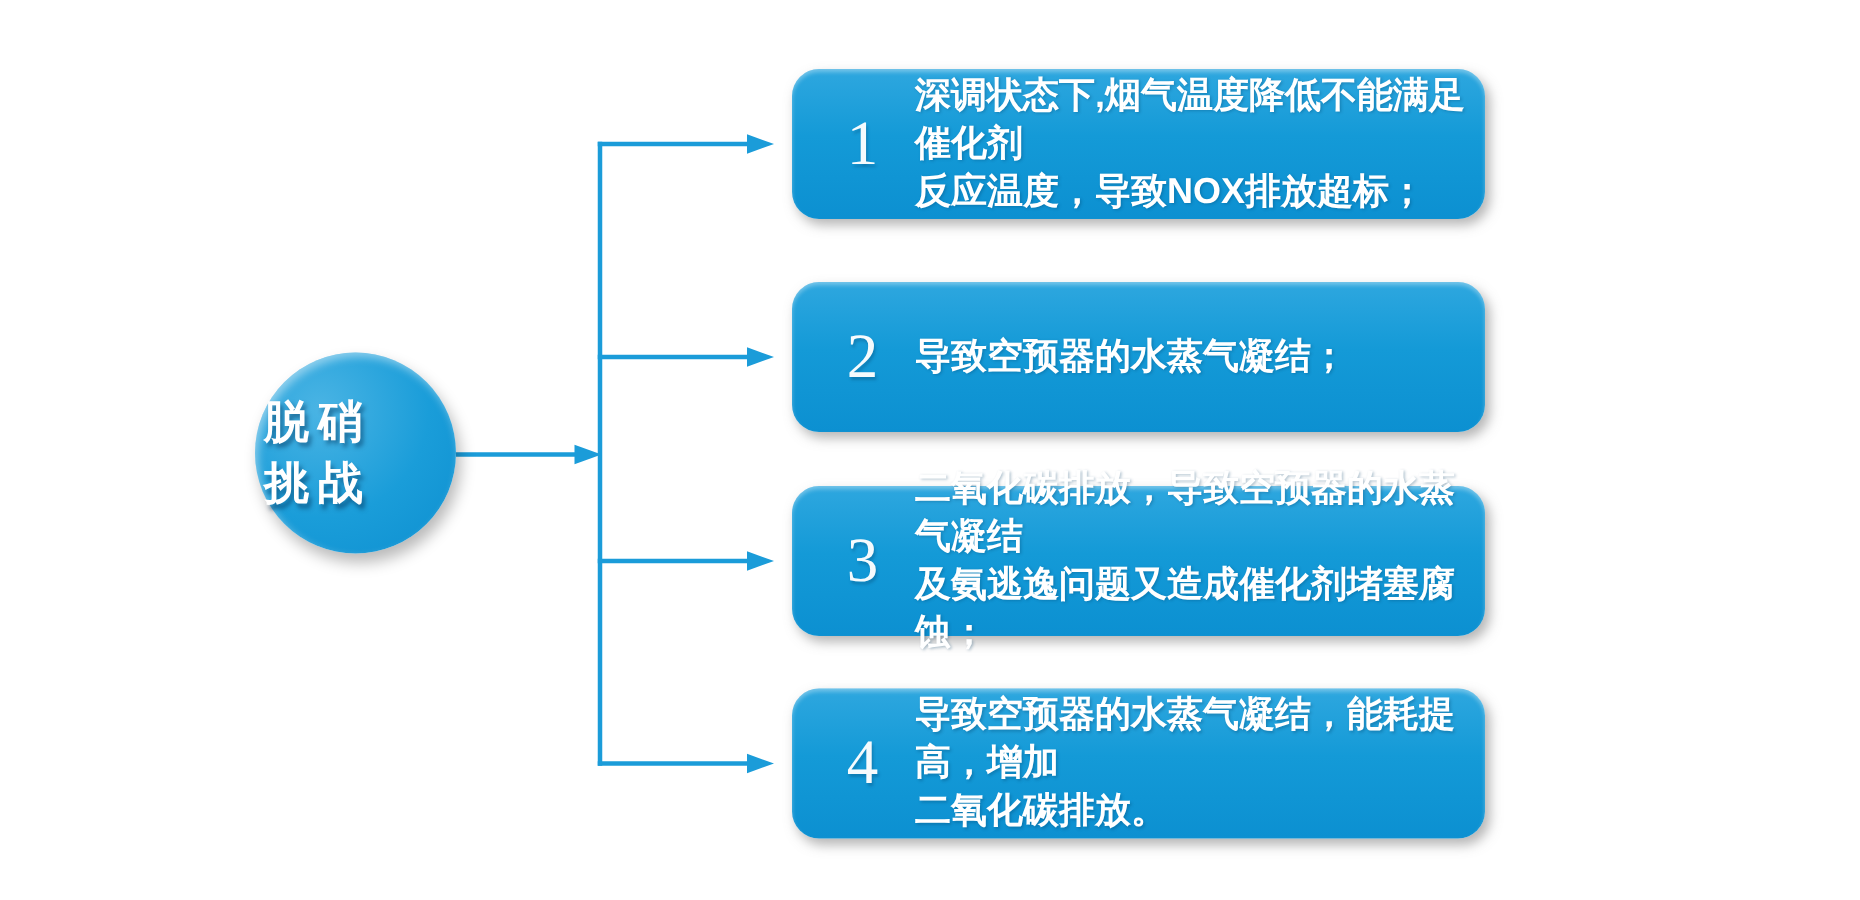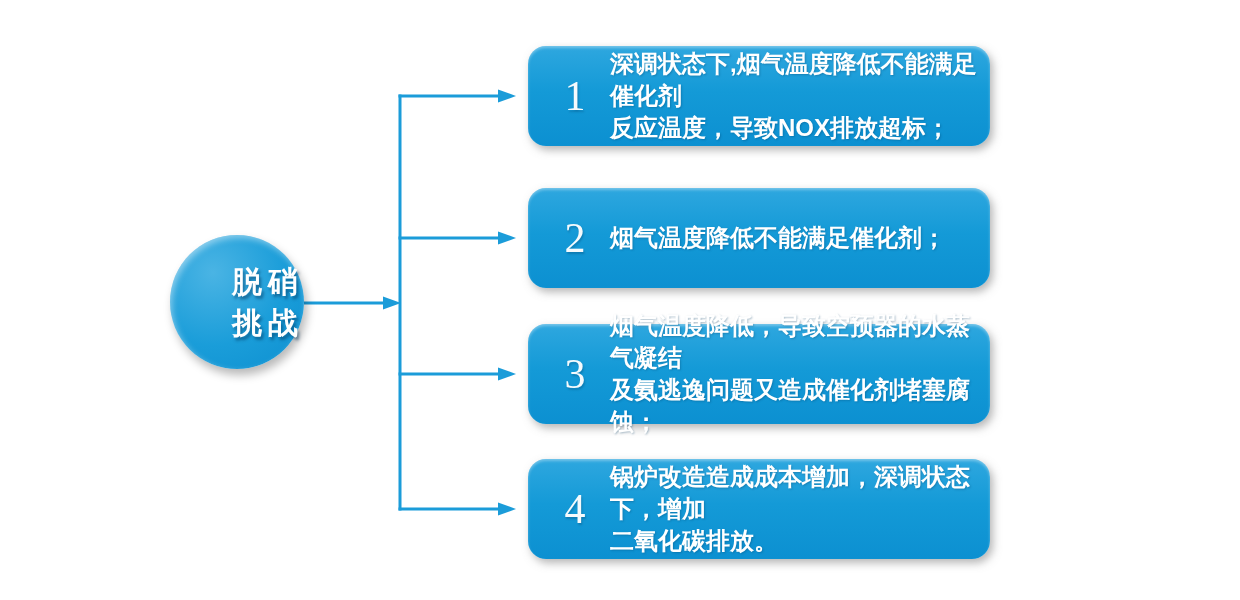--- a/index.html
+++ b/index.html
@@ -8,21 +8,21 @@
     font-family:"Liberation Sans","DejaVu Sans",sans-serif;overflow:hidden;
   }
   .connector-svg{position:absolute;left:0;top:0;width:1240px;height:600px;pointer-events:none;}
   .connector-svg line{stroke:#1b9cd9;stroke-width:3;}
   .connector-svg polygon{fill:#1b9cd9;stroke:none;}
 
   .root-circle{
     position:absolute;left:170px;top:235px;width:134px;height:134px;border-radius:50%;
     background:radial-gradient(circle at 32% 28%, #4ab4e4 0%, #1a9dd9 55%, #0d8fd0 100%);
     box-shadow:inset 2px 3px 6px rgba(255,255,255,0.45), 3px 6px 10px rgba(0,0,0,0.28);
-    display:flex;align-items:center;justify-content:flex-end;
+    display:flex;align-items:center;justify-content:flex-start;
   }
   .root-label{
     color:#ffffff;font-size:30px;font-weight:bold;line-height:41px;text-align:center;
     letter-spacing:6px;padding-left:6px;white-space:pre-line;
     text-shadow:2px 3px 3px rgba(0,50,90,0.5);
   }
 
   .item-box{
     position:absolute;left:528px;width:462px;height:100px;border-radius:18px;
     background:linear-gradient(180deg, #2ea7df 0%, #149ad7 45%, #0c90d1 100%);
@@ -76,28 +76,28 @@
   </div>
 
   <div class="item-box b1">
     <div class="item-number">1</div>
     <div class="item-text">深调状态下,烟气温度降低不能满足催化剂
 反应温度，导致NOX排放超标；</div>
   </div>
 
   <div class="item-box b2">
     <div class="item-number">2</div>
-    <div class="item-text">烟气温度降低不能满足催化剂；</div>
+    <div class="item-text">导致空预器的水蒸气凝结；</div>
   </div>
 
   <div class="item-box b3">
     <div class="item-number">3</div>
-    <div class="item-text">烟气温度降低，导致空预器的水蒸气凝结
+    <div class="item-text">二氧化碳排放，导致空预器的水蒸气凝结
 及氨逃逸问题又造成催化剂堵塞腐蚀；</div>
   </div>
 
   <div class="item-box b4">
     <div class="item-number">4</div>
-    <div class="item-text">锅炉改造造成成本增加，深调状态下，增加
+    <div class="item-text">导致空预器的水蒸气凝结，能耗提高，增加
 二氧化碳排放。</div>
   </div>
 
 </div>
 
 </body></html>

